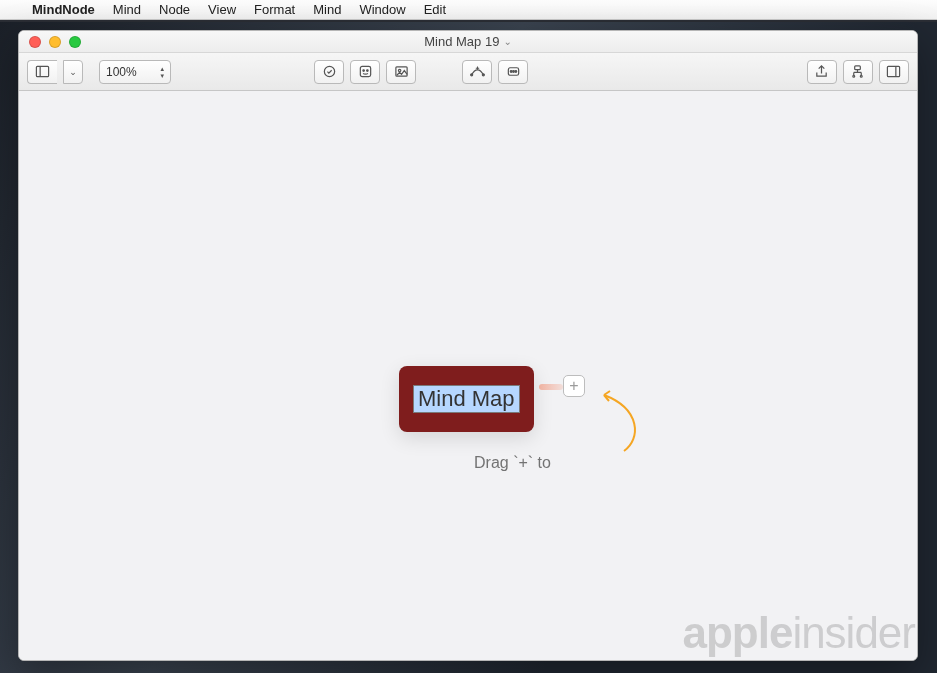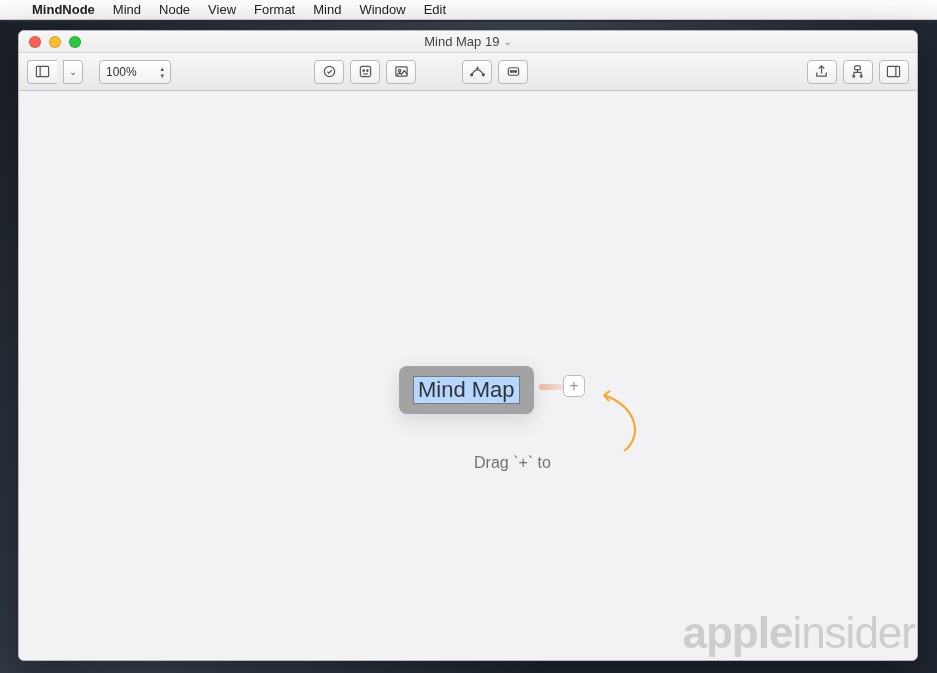--- a/index.html
+++ b/index.html
@@ -99,23 +99,23 @@
   .gap-big{width:34px;}
   svg.icon{ width:15px; height:15px; stroke:#555; stroke-width:1.3; fill:none; }
 
   
   .canvas{
     flex:1; position:relative; background:#f2f2f4;
   }
 
   .node-box{
     position:absolute; left:380px; top:275px;
-    background:#a3a3a3;
+    background:#7f1d1d;
     border-radius:8px;
-    padding:10px 14px;
+    padding:19px 14px;
     box-shadow:0 6px 20px rgba(0,0,0,.12);
   }
   .node-input{
     font-size:22px; font-weight:400; color:#333;
     background:#b6d7ff;
     border:1px solid #7a7a7a;
     padding:0 4px;
     display:inline-block;
   }
 

